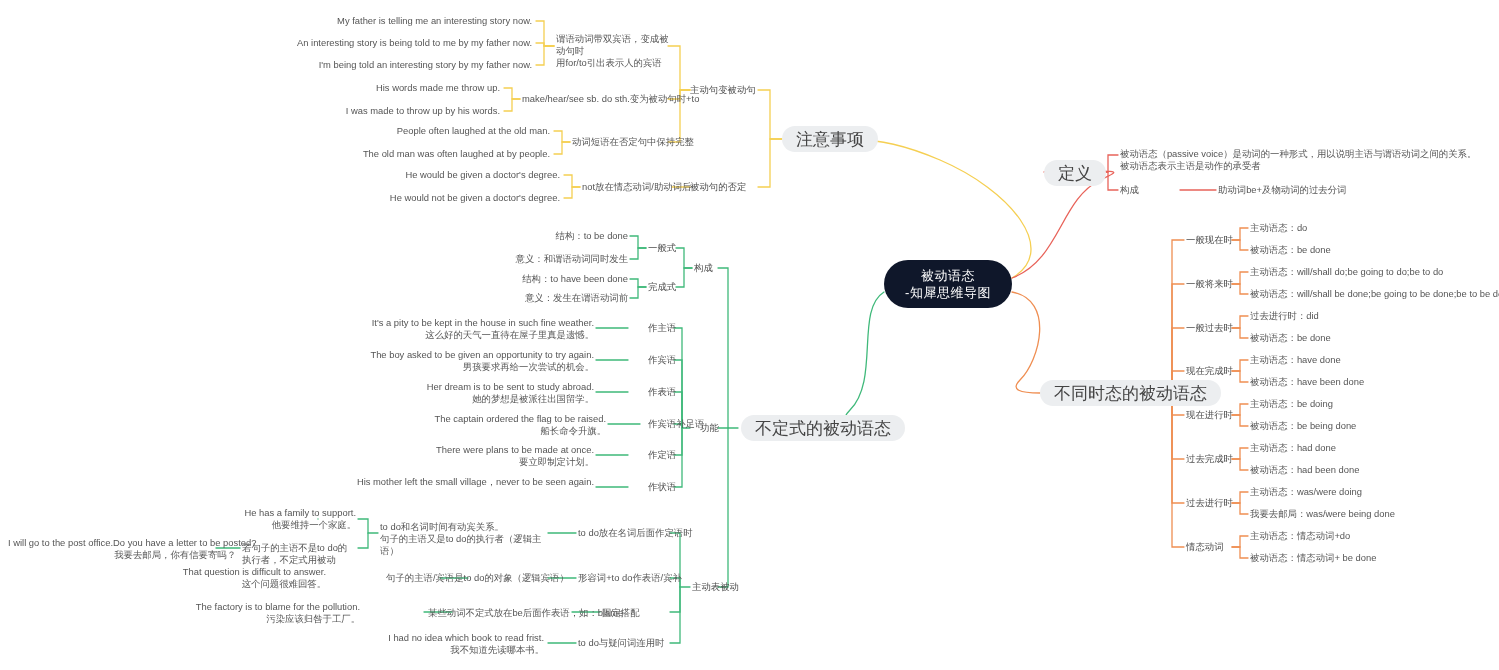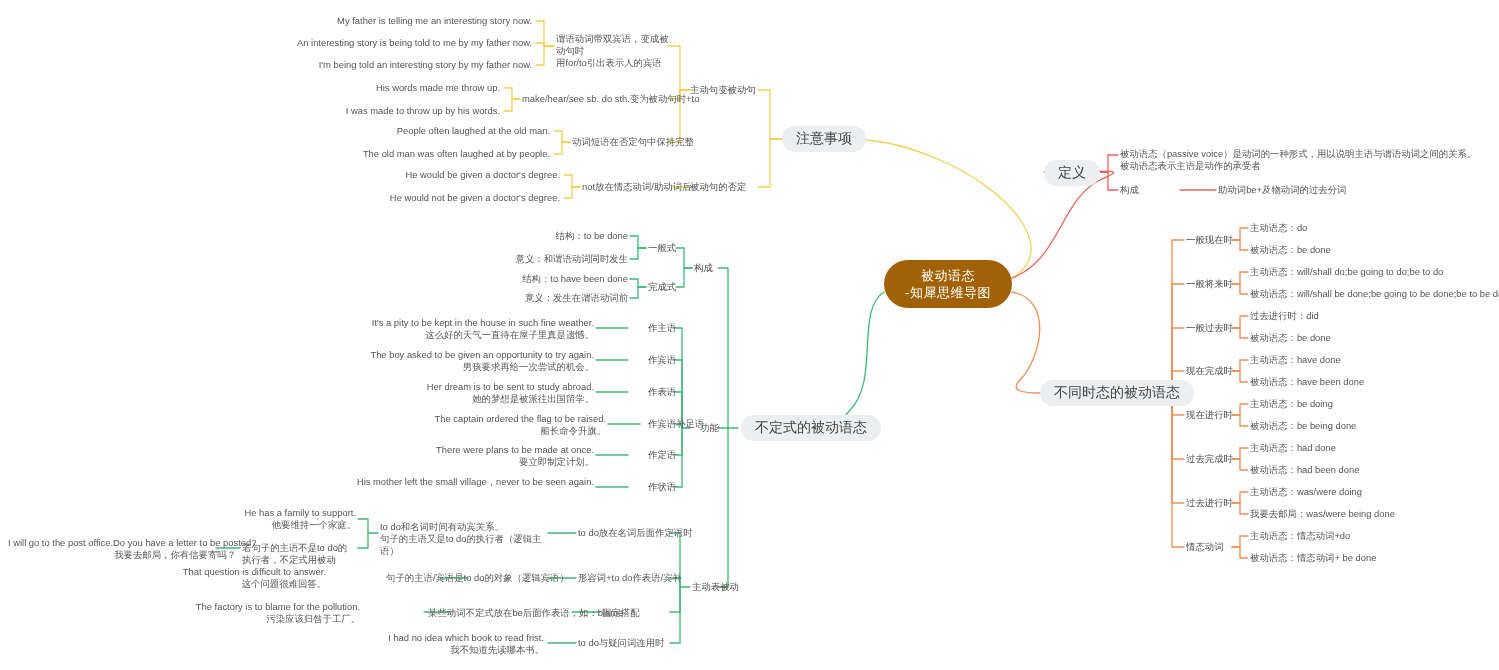--- a/index.html
+++ b/index.html
@@ -8,29 +8,29 @@
     font-family:"Liberation Sans","DejaVu Sans",sans-serif;
     color:#4a4a4a;overflow:hidden;position:relative;
   }
   #map{position:absolute;inset:0;width:1499px;height:670px;}
   svg.links{position:absolute;left:0;top:0;width:1499px;height:670px;pointer-events:none;}
   .node{position:absolute;box-sizing:border-box;}
 
   
   .center-node{
     left:884px;top:260px;width:128px;height:48px;
-    background:#a16207;border-radius:24px;
+    background:#0f172a;border-radius:24px;
     display:flex;flex-direction:column;align-items:center;justify-content:center;
     color:#ffffff;font-size:13px;line-height:17px;letter-spacing:.5px;
   }
   
   .pill{
     background:#eceef0;border-radius:14px;height:26px;
     display:flex;align-items:center;justify-content:center;
-    font-size:14px;color:#444;padding:0 14px;white-space:nowrap;
+    font-size:17px;color:#444;padding:0 14px;white-space:nowrap;
   }
   
   .txt{font-size:9.4px;line-height:12px;color:#555;white-space:nowrap;}
   .txt.wrap{white-space:normal;}
   .r{text-align:right;}
   .l{text-align:left;}
   .lab{font-size:9.4px;color:#4d4d4d;white-space:nowrap;}
 </style>
 </head>
 <body>

